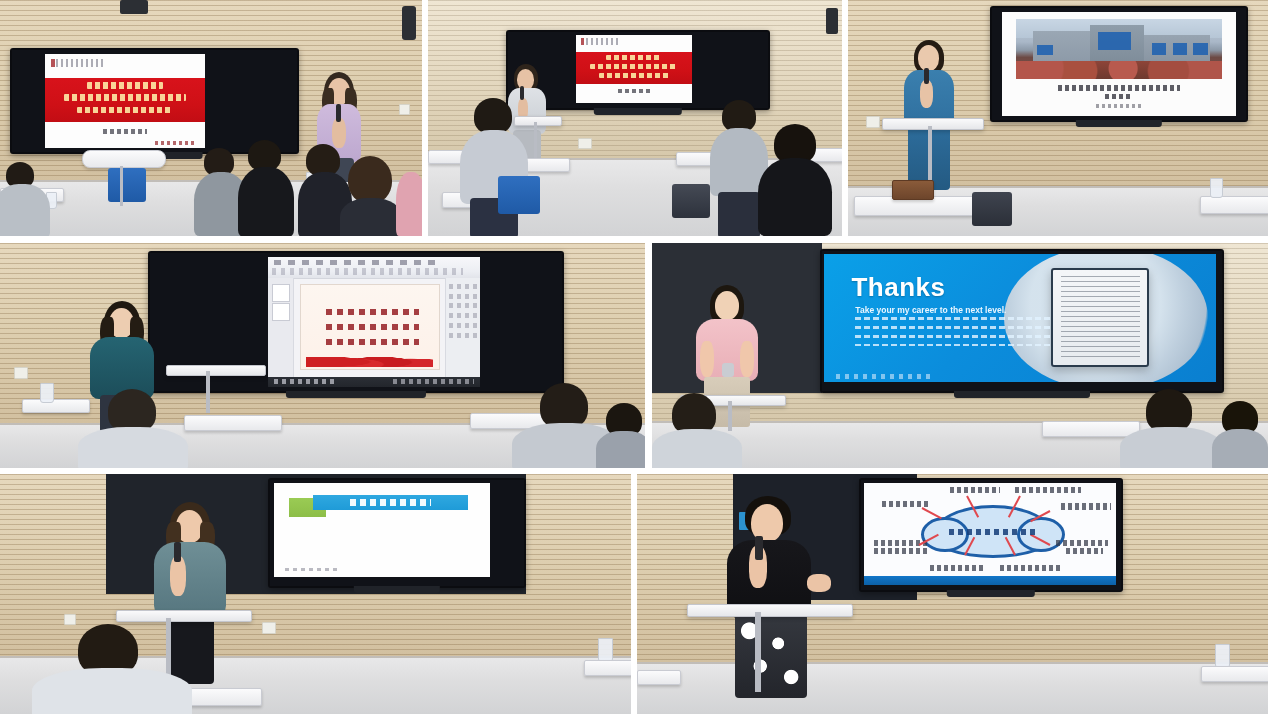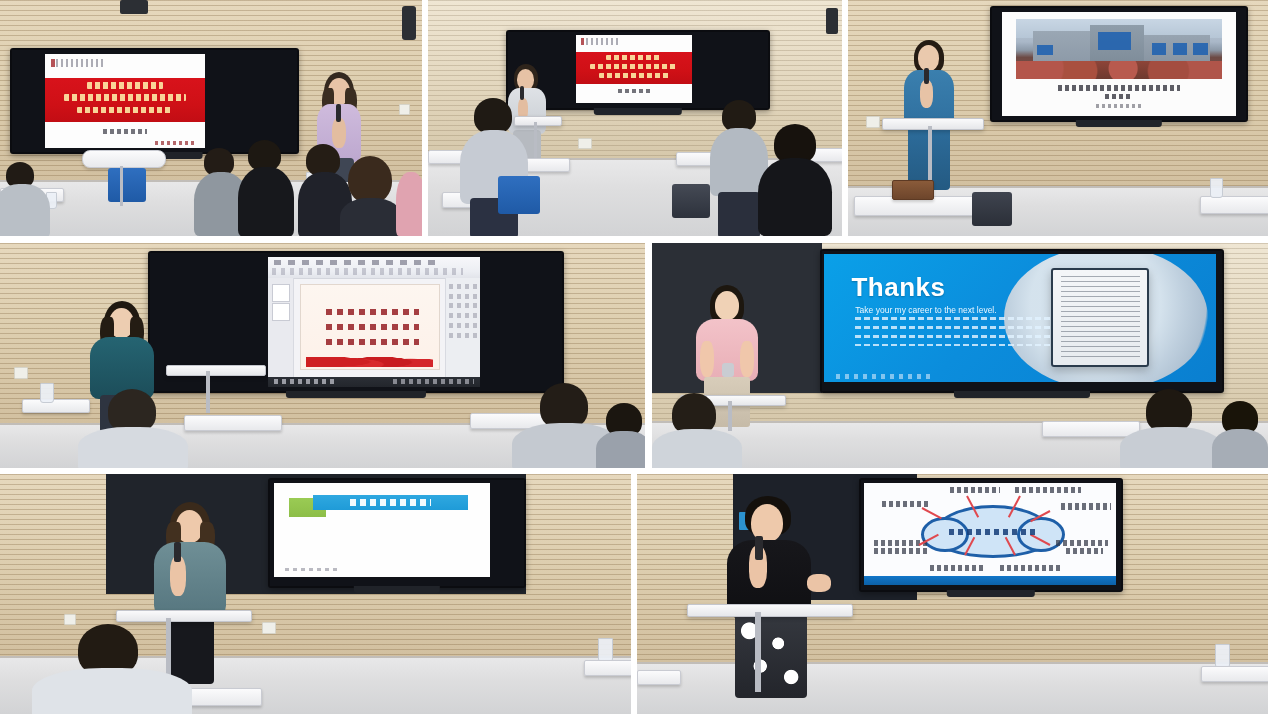--- a/index.html
+++ b/index.html
@@ -221,21 +221,21 @@
       rgba(70,80,95,.45) 0 1px, rgba(255,255,255,0) 1px 5px);
   }
   .slide-thanks h1{
     position:absolute;left:7%;top:14%;margin:0;
     font-size:26px;font-weight:bold;color:#ffffff;
     letter-spacing:.5px;text-shadow:0 1px 2px rgba(0,0,0,.25);
     font-family:"Liberation Sans",sans-serif;
   }
   .slide-thanks .sub{
     position:absolute;left:8%;top:40%;width:52%;
-    font-size:8.5px;font-weight:normal;color:#eaf6ff;
+    font-size:8.5px;font-weight:bold;color:#eaf6ff;
     line-height:1.25;
   }
   .slide-thanks .cn{
     position:absolute;left:8%;top:48%;width:50%;height:24%;
     background:repeating-linear-gradient(180deg,
       rgba(225,242,255,0) 0 2px,
       rgba(225,242,255,.82) 2px 5px,
       rgba(225,242,255,0) 5px 9px);
     -webkit-mask-image:repeating-linear-gradient(90deg,#000 0 6px,rgba(0,0,0,0) 6px 9px);
             mask-image:repeating-linear-gradient(90deg,#000 0 6px,rgba(0,0,0,0) 6px 9px);

